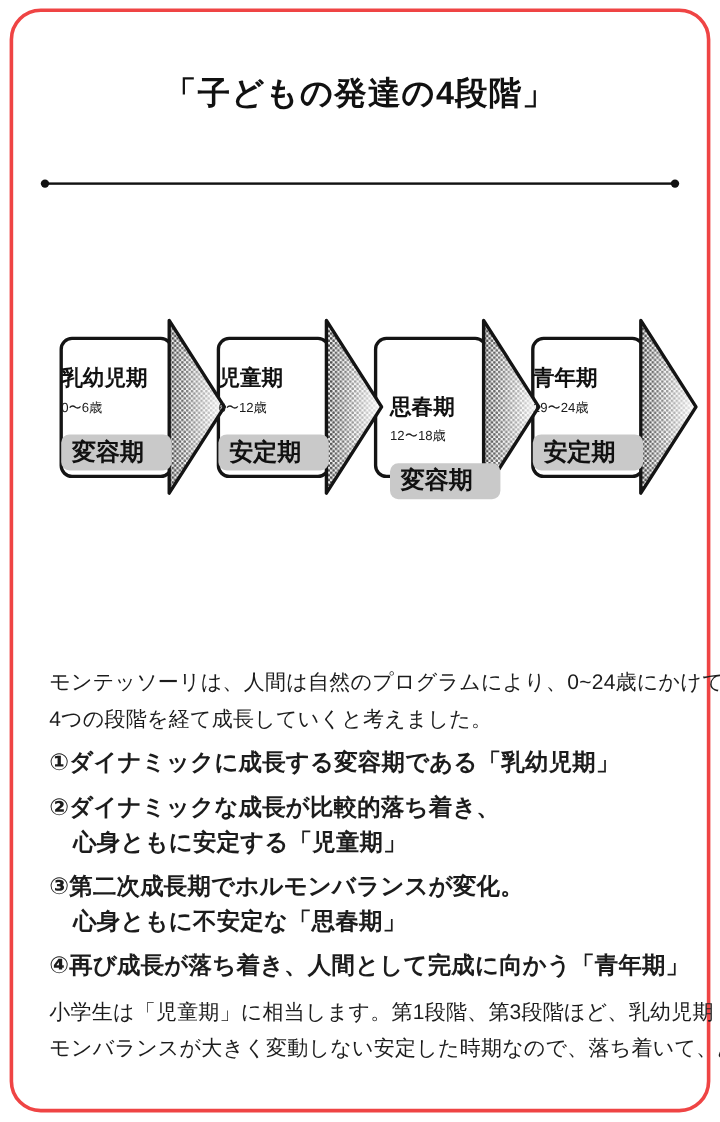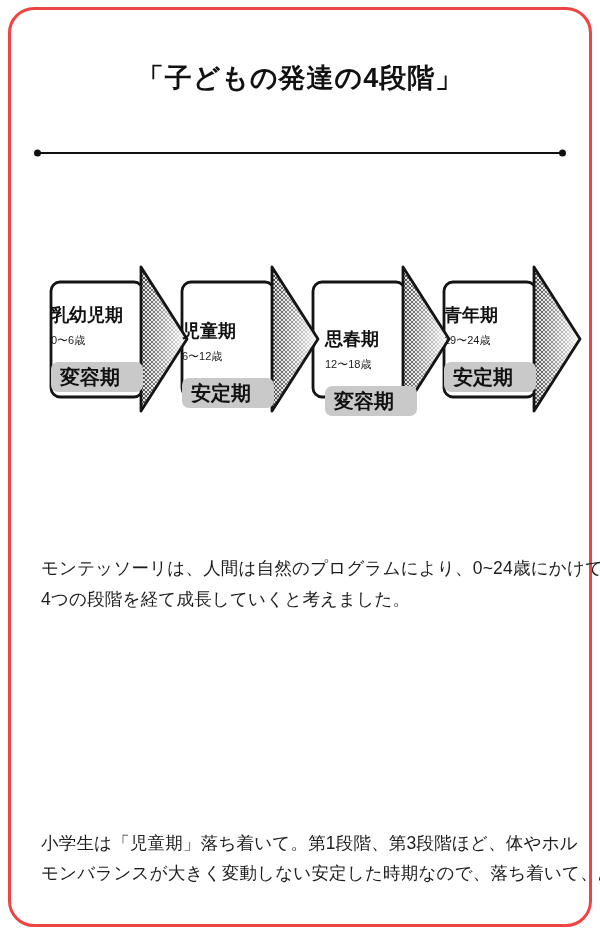--- a/index.html
+++ b/index.html
@@ -29,21 +29,21 @@
   .divider .dot.right{right:-1px;}
 
   .strip{position:absolute;left:0;top:255px;width:600px;height:148px;}
   .strip svg{position:absolute;left:0;top:0;}
   .stage{
     position:absolute;top:17px;width:92px;height:83px;
     display:flex;flex-direction:column;
     padding-top:20px;box-sizing:border-box;
   }
   .stage:nth-of-type(1){left:40px;}
-  .stage:nth-of-type(2){left:171px;margin-top:16px;}
+  .stage:nth-of-type(2){left:171px;}
   .stage:nth-of-type(3){left:314px;margin-top:24px;}
   .stage:nth-of-type(4){left:433px;}
   .stage-name{font-size:18px;font-weight:bold;line-height:26px;white-space:nowrap;color:#111;}
   .stage-age{font-size:11px;line-height:25px;white-space:nowrap;color:#1c1c1c;}
   .stage-badge{
     margin-top:9px;background:#c9c9c9;border-radius:7px;
     font-size:20px;font-weight:bold;line-height:20px;
     padding:5px 9px;white-space:nowrap;color:#111;
   }
 
@@ -128,19 +128,35 @@
       <div class="stage-age">19〜24歳</div>
       <div class="stage-badge">安定期</div>
     </div>
   </div>
 
   <div class="textblock intro">
     <div class="tline">モンテッソーリは、人間は自然のプログラムにより、0~24歳にかけて、</div>
     <div class="tline">4つの段階を経て成長していくと考えました。</div>
   </div>
 
+  <div class="textblock points">
+    <div class="point">
+      <div class="pline tline">①ダイナミックに成長する変容期である「乳幼児期」</div>
+    </div>
+    <div class="point">
+      <div class="pline tline">②ダイナミックな成長が比較的落ち着き、</div>
+      <div class="pline tline cont">心身ともに安定する「児童期」</div>
+    </div>
+    <div class="point">
+      <div class="pline tline">③第二次成長期でホルモンバランスが変化。</div>
+      <div class="pline tline cont">心身ともに不安定な「思春期」</div>
+    </div>
+    <div class="point">
+      <div class="pline tline">④再び成長が落ち着き、人間として完成に向かう「青年期」</div>
+    </div>
+  </div>
 
   <div class="textblock outro">
-    <div class="tline">小学生は「児童期」落ち着いて。第1段階、第3段階ほど、体やホル</div>
+    <div class="tline">小学生は「児童期」に相当します。第1段階、第3段階ほど、乳幼児期</div>
     <div class="tline">モンバランスが大きく変動しない安定した時期なので、落ち着いて、あ</div>
   </div>
 
 </div>
 
 </body></html>

